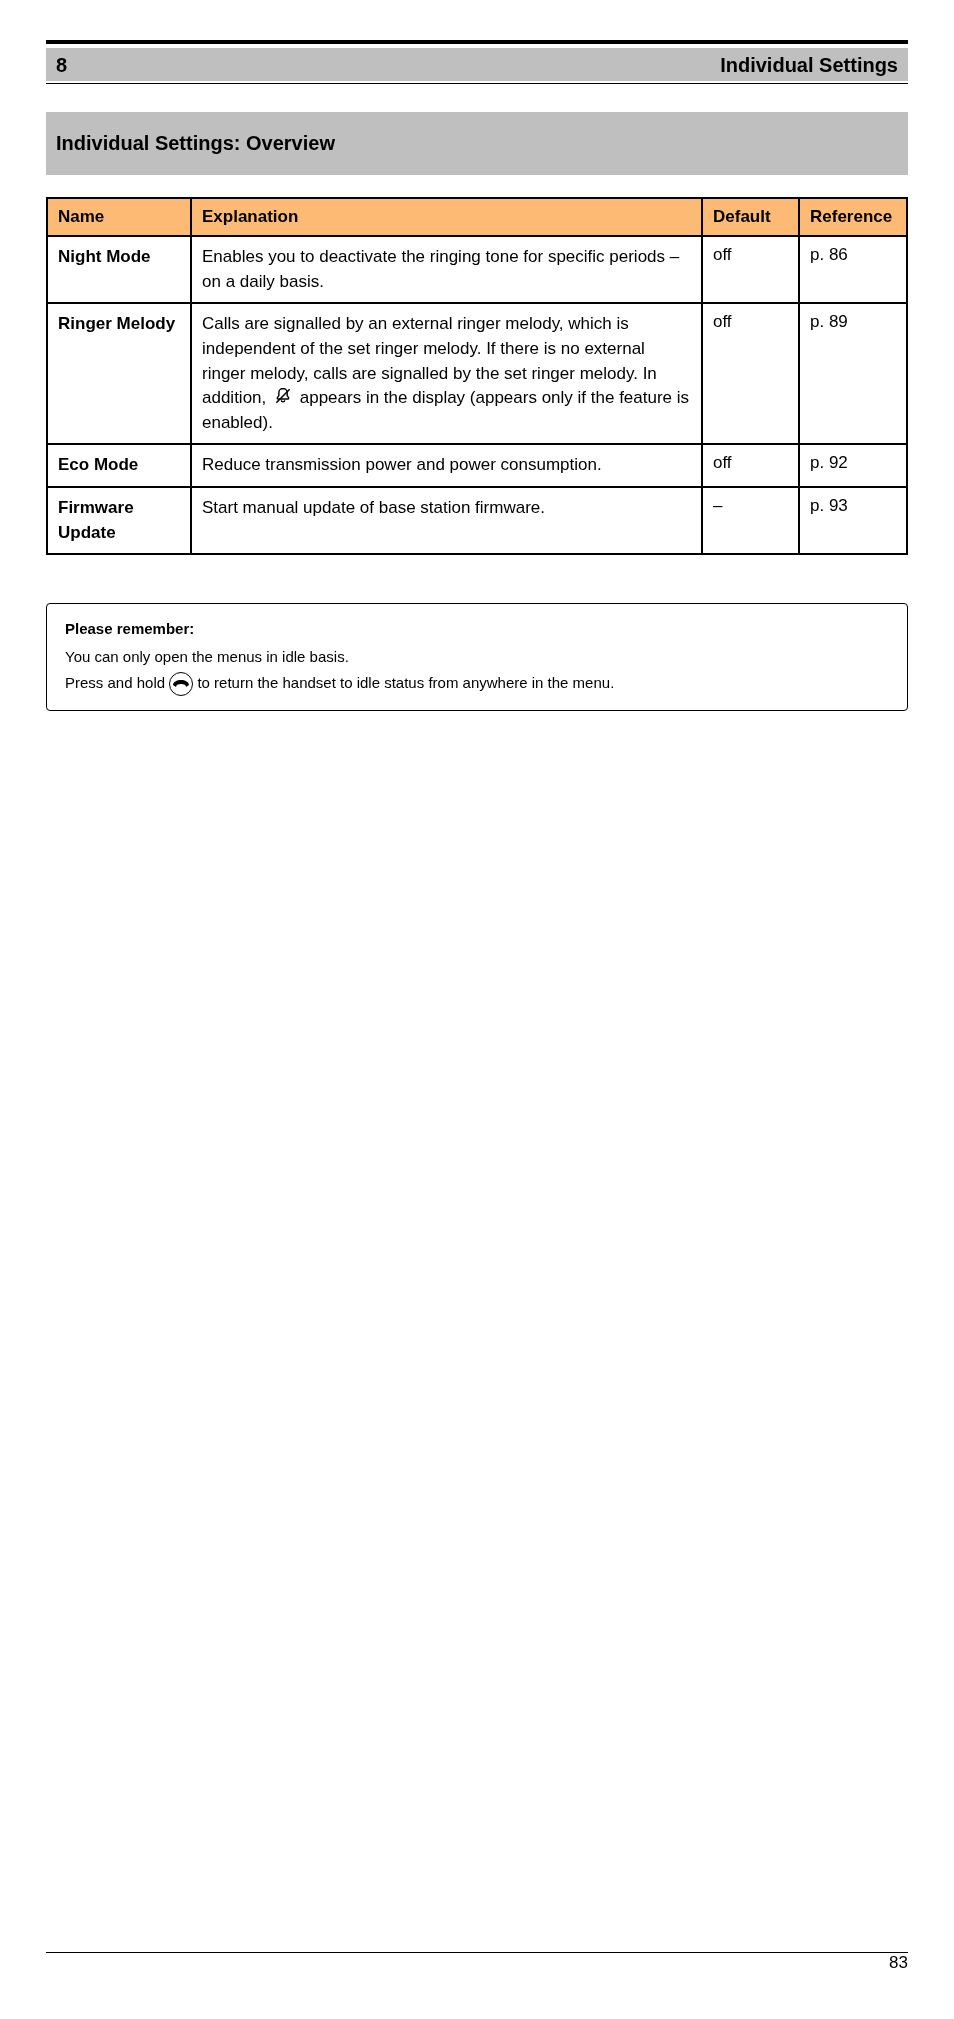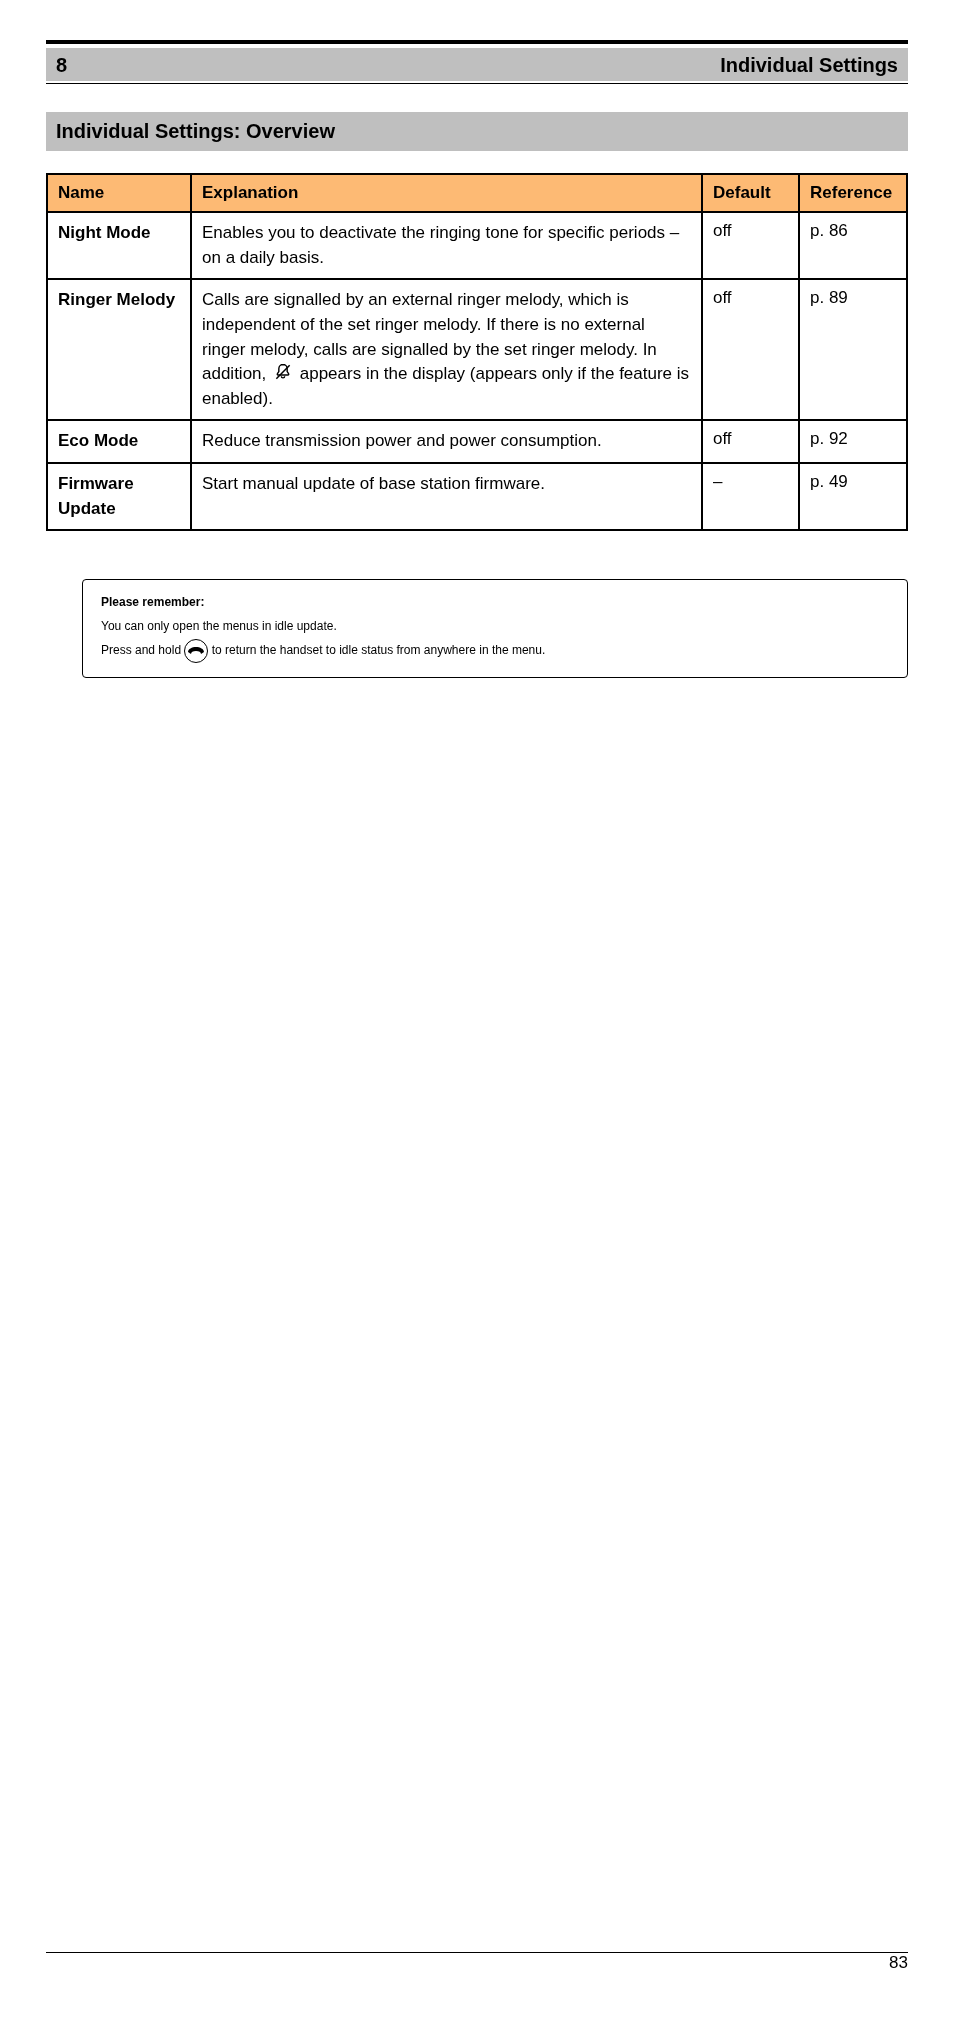--- a/index.html
+++ b/index.html
@@ -28,21 +28,21 @@
     font-size: 20px;
     font-weight: bold;
   }
   .thin-rule {
     border-top: 1px solid #000;
     margin-top: 2px;
     margin-bottom: 28px;
   }
   .section-bar {
     background: #bfbfbf;
-    padding: 8px 10px;
+    padding: 20px 10px;
     font-size: 20px;
     font-weight: bold;
     margin-bottom: 22px;
   }
   table.settings {
     border-collapse: collapse;
     width: 100%;
     font-size: 17px;
   }
   table.settings th, table.settings td {
@@ -62,24 +62,23 @@
   .inline-icon {
     display: inline-block;
     vertical-align: -3px;
     margin: 0 2px;
     line-height: 0;
   }
   .note-box {
     border: 1.5px solid #000;
     border-radius: 4px;
     padding: 14px 18px 14px 18px;
-    font-size: 12px;
+    font-size: 15px;
     margin-top: 48px;
     line-height: 1.45;
-    margin-left: 36px;
   }
   .note-box .note-title { font-weight: bold; margin-bottom: 6px; }
   .icon-btn {
     display: inline-block;
     width: 24px;
     height: 24px;
     border: 1.5px solid #000;
     border-radius: 50%;
     vertical-align: middle;
     line-height: 0;
@@ -155,28 +154,28 @@
       <tr>
         <td class="name-cell linebr">Eco Mode</td>
         <td class="expl-cell linebr">Reduce transmission power and power consumption.</td>
         <td class="default-cell">off</td>
         <td class="ref-cell">p. 92</td>
       </tr>
       <tr>
         <td class="name-cell linebr">Firmware Update</td>
         <td class="expl-cell linebr">Start manual update of base station firmware.</td>
         <td class="default-cell">–</td>
-        <td class="ref-cell">p. 49</td>
+        <td class="ref-cell">p. 93</td>
       </tr>
     </tbody>
   </table>
 
   <div class="note-box">
     <div class="note-title">Please remember:</div>
-    <div>You can only open the menus in idle update.</div>
+    <div>You can only open the menus in idle basis.</div>
     <div style="margin-top:4px;">
       <span>Press and hold </span>
       <span class="icon-btn">
         <svg width="20" height="10" viewBox="0 0 20 10">
           <path d="M2 6 C2 3 6 1 10 1 C14 1 18 3 18 6 L15 8 C15 6 13 5 10 5 C7 5 5 6 5 8 Z" fill="#000"></path>
         </svg>
       </span>
       <span> to return the handset to idle status from anywhere in the menu.</span>
     </div>
   </div>

